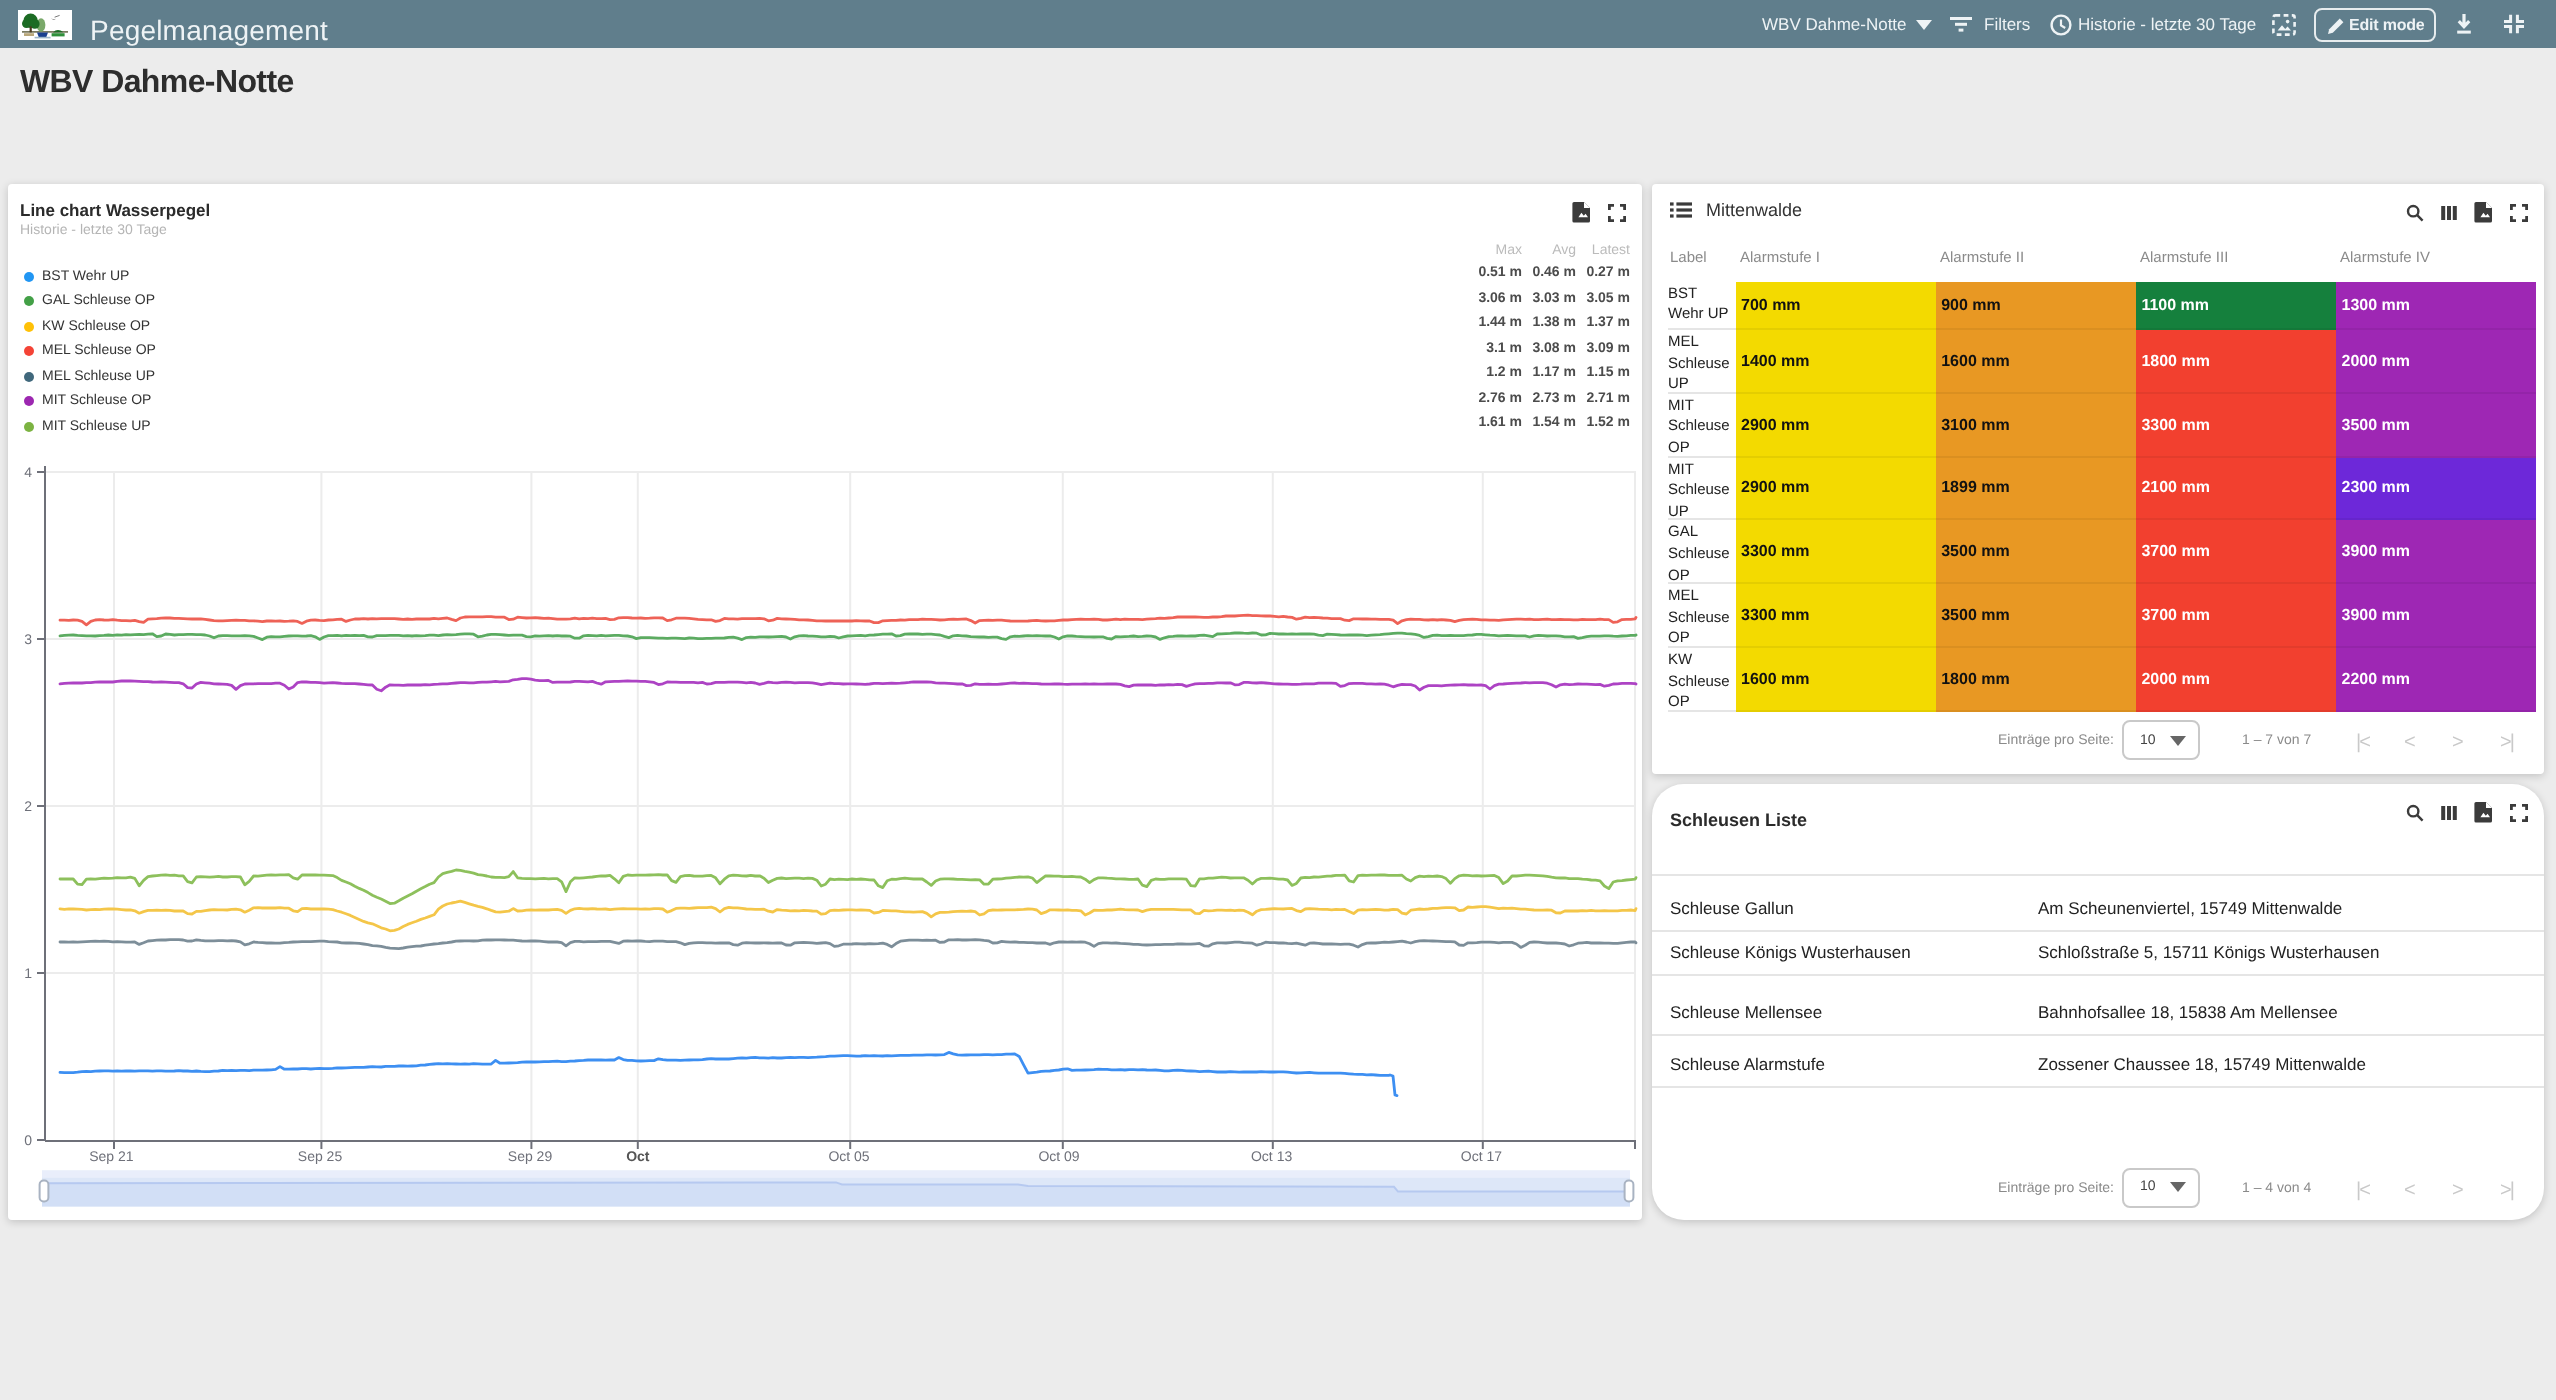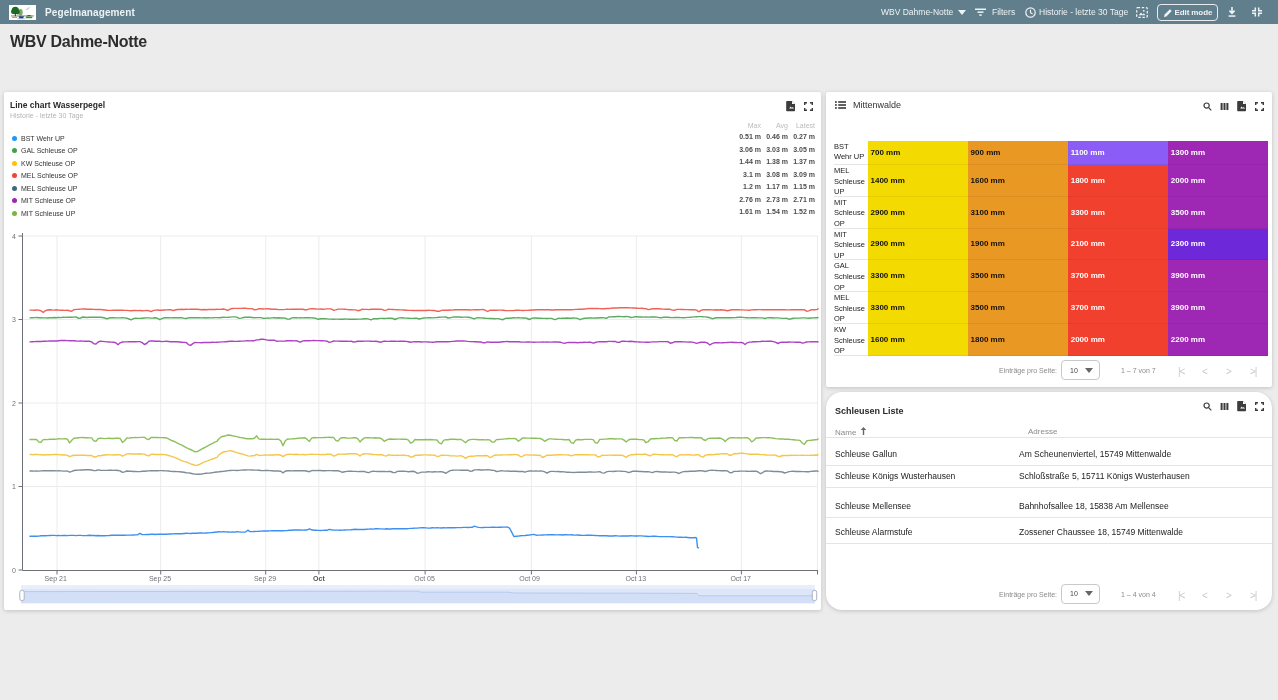--- a/index.html
+++ b/index.html
@@ -1,16 +1,16 @@
 <!DOCTYPE html>
 <html><head><meta charset="utf-8"><style>
 * { margin:0; padding:0; box-sizing:border-box; }
 body { width:1278px; height:700px; background:#ececec; font-family:"Liberation Sans",sans-serif; position:relative; overflow:hidden; }
 .topbar { position:absolute; left:0; top:0; width:1278px; height:24px; background:#607e8c; color:#eef3f5; }
-.tb-title { position:absolute; left:45px; top:7px; font-size:10px; font-weight:bold; letter-spacing:.1px;text-align:center; }
+.tb-title { position:absolute; left:45px; top:7px; font-size:14px; font-weight:normal; letter-spacing:.1px;text-align:center; }
 .logo { position:absolute; left:9px; top:5px; }
 .tbr { position:absolute; top:0; height:24px; font-size:8.5px; font-weight:500; color:#eef3f5; display:flex; align-items:center; }
 h1 { position:absolute; left:10px; top:33px; font-size:16px; font-weight:bold; color:#2d2d2d; letter-spacing:-.3px; }
 .card { position:absolute; background:#fff; border-radius:2px; box-shadow:0 1px 4px rgba(0,0,0,.18); }
 #chartCard { left:4px; top:92px; width:817px; height:518px; }
 #alarmCard { left:826px; top:92px; width:446px; height:295px; }
 #listCard  { left:826px; top:392px; width:446px; height:218px;border-radius:16px; }
 .ptitle { font-size:8.5px; font-weight:bold; color:#2b2b2b; }
 .psub { font-size:7px; color:#b5b5b5; margin-top:2px; }
 .pic { margin-left:8px; display:inline-flex; }
@@ -268,30 +268,37 @@
           <path d="M6 0 l3 3 h-3 z" fill="#fff"></path>
           <path d="M3.2 7.6 l1.5-2.2 1.2 1.5 0.9-1 1.2 1.7 z" fill="#fff"></path>
         </svg>
       </span>
       <span class="pic">
         <svg width="9" height="9" viewBox="0 0 9 9" style="">
           <path d="M0.7 3 v-2.3 h2.3 M6 0.7 h2.3 v2.3 M8.3 6 v2.3 h-2.3 M3 8.3 h-2.3 v-2.3" fill="none" stroke="#3b3b3b" stroke-width="1.4"></path>
         </svg>
       </span>
     </div>
+  <div class="athead">
+    <span style="left:1px">Label</span>
+      <span style="left:36px">Alarmstufe I</span>
+      <span style="left:136px">Alarmstufe II</span>
+      <span style="left:236px">Alarmstufe III</span>
+      <span style="left:336px">Alarmstufe IV</span>
+  </div>
   <div class="atab">
       <div class="arow" style="height:24.5px">
 <div class="acl">BST<br>Wehr UP</div>
 <div class="ac" style="background:#f3da00">
           <b>700 mm</b>
         </div>
 <div class="ac" style="background:#e89823">
           <b>900 mm</b>
         </div>
-<div class="ac wt" style="background:#8b5cf6">
+<div class="ac wt" style="background:#15803d">
           <b>1100 mm</b>
         </div>
 <div class="ac wt" style="background:#9e27b4">
           <b>1300 mm</b>
         </div>
 </div>
       <div class="arow" style="height:31.8px">
 <div class="acl">MEL<br>Schleuse<br>UP</div>
 <div class="ac" style="background:#f3da00">
           <b>1400 mm</b>
@@ -320,21 +327,21 @@
 <div class="ac wt" style="background:#9e27b4">
           <b>3500 mm</b>
         </div>
 </div>
       <div class="arow" style="height:31.8px">
 <div class="acl">MIT<br>Schleuse<br>UP</div>
 <div class="ac" style="background:#f3da00">
           <b>2900 mm</b>
         </div>
 <div class="ac" style="background:#e89823">
-          <b>1900 mm</b>
+          <b>1899 mm</b>
         </div>
 <div class="ac wt" style="background:#f2402f">
           <b>2100 mm</b>
         </div>
 <div class="ac wt" style="background:#6d28d9">
           <b>2300 mm</b>
         </div>
 </div>
       <div class="arow" style="height:31.8px">
 <div class="acl">GAL<br>Schleuse<br>OP</div>
@@ -417,23 +424,20 @@
           <path d="M6 0 l3 3 h-3 z" fill="#fff"></path>
           <path d="M3.2 7.6 l1.5-2.2 1.2 1.5 0.9-1 1.2 1.7 z" fill="#fff"></path>
         </svg>
       </span>
       <span class="pic">
         <svg width="9" height="9" viewBox="0 0 9 9" style="">
           <path d="M0.7 3 v-2.3 h2.3 M6 0.7 h2.3 v2.3 M8.3 6 v2.3 h-2.3 M3 8.3 h-2.3 v-2.3" fill="none" stroke="#3b3b3b" stroke-width="1.4"></path>
         </svg>
       </span>
     </div>
-  <div class="shead"><span>Name</span><svg width="7" height="8" viewBox="0 0 7 8" style="margin-left:4px">
-        <path d="M3.5 0 L6.3 3 H4.2 V8 H2.8 V3 H0.7 Z" fill="#666"></path>
-      </svg><span style="position:absolute;left:193px">Adresse</span></div>
   <div style="position:absolute;left:0;right:0;top:45px;border-top:1px solid rgba(0,0,0,.10)"></div>
   <div style="position:absolute;left:0;right:0;top:45px">
       <div class="srow" style="top:0px;height:28.9px">
         <span class="sn" style="top:12px">Schleuse Gallun</span>
         <span class="sa" style="top:12px">Am Scheunenviertel, 15749 Mittenwalde</span>
       </div>
       <div class="srow" style="top:25px;height:26.1px">
         <span class="sn" style="top:9.3px">Schleuse Königs Wusterhausen</span>
         <span class="sa" style="top:9.3px">Schloßstraße 5, 15711 Königs Wusterhausen</span>
       </div>

